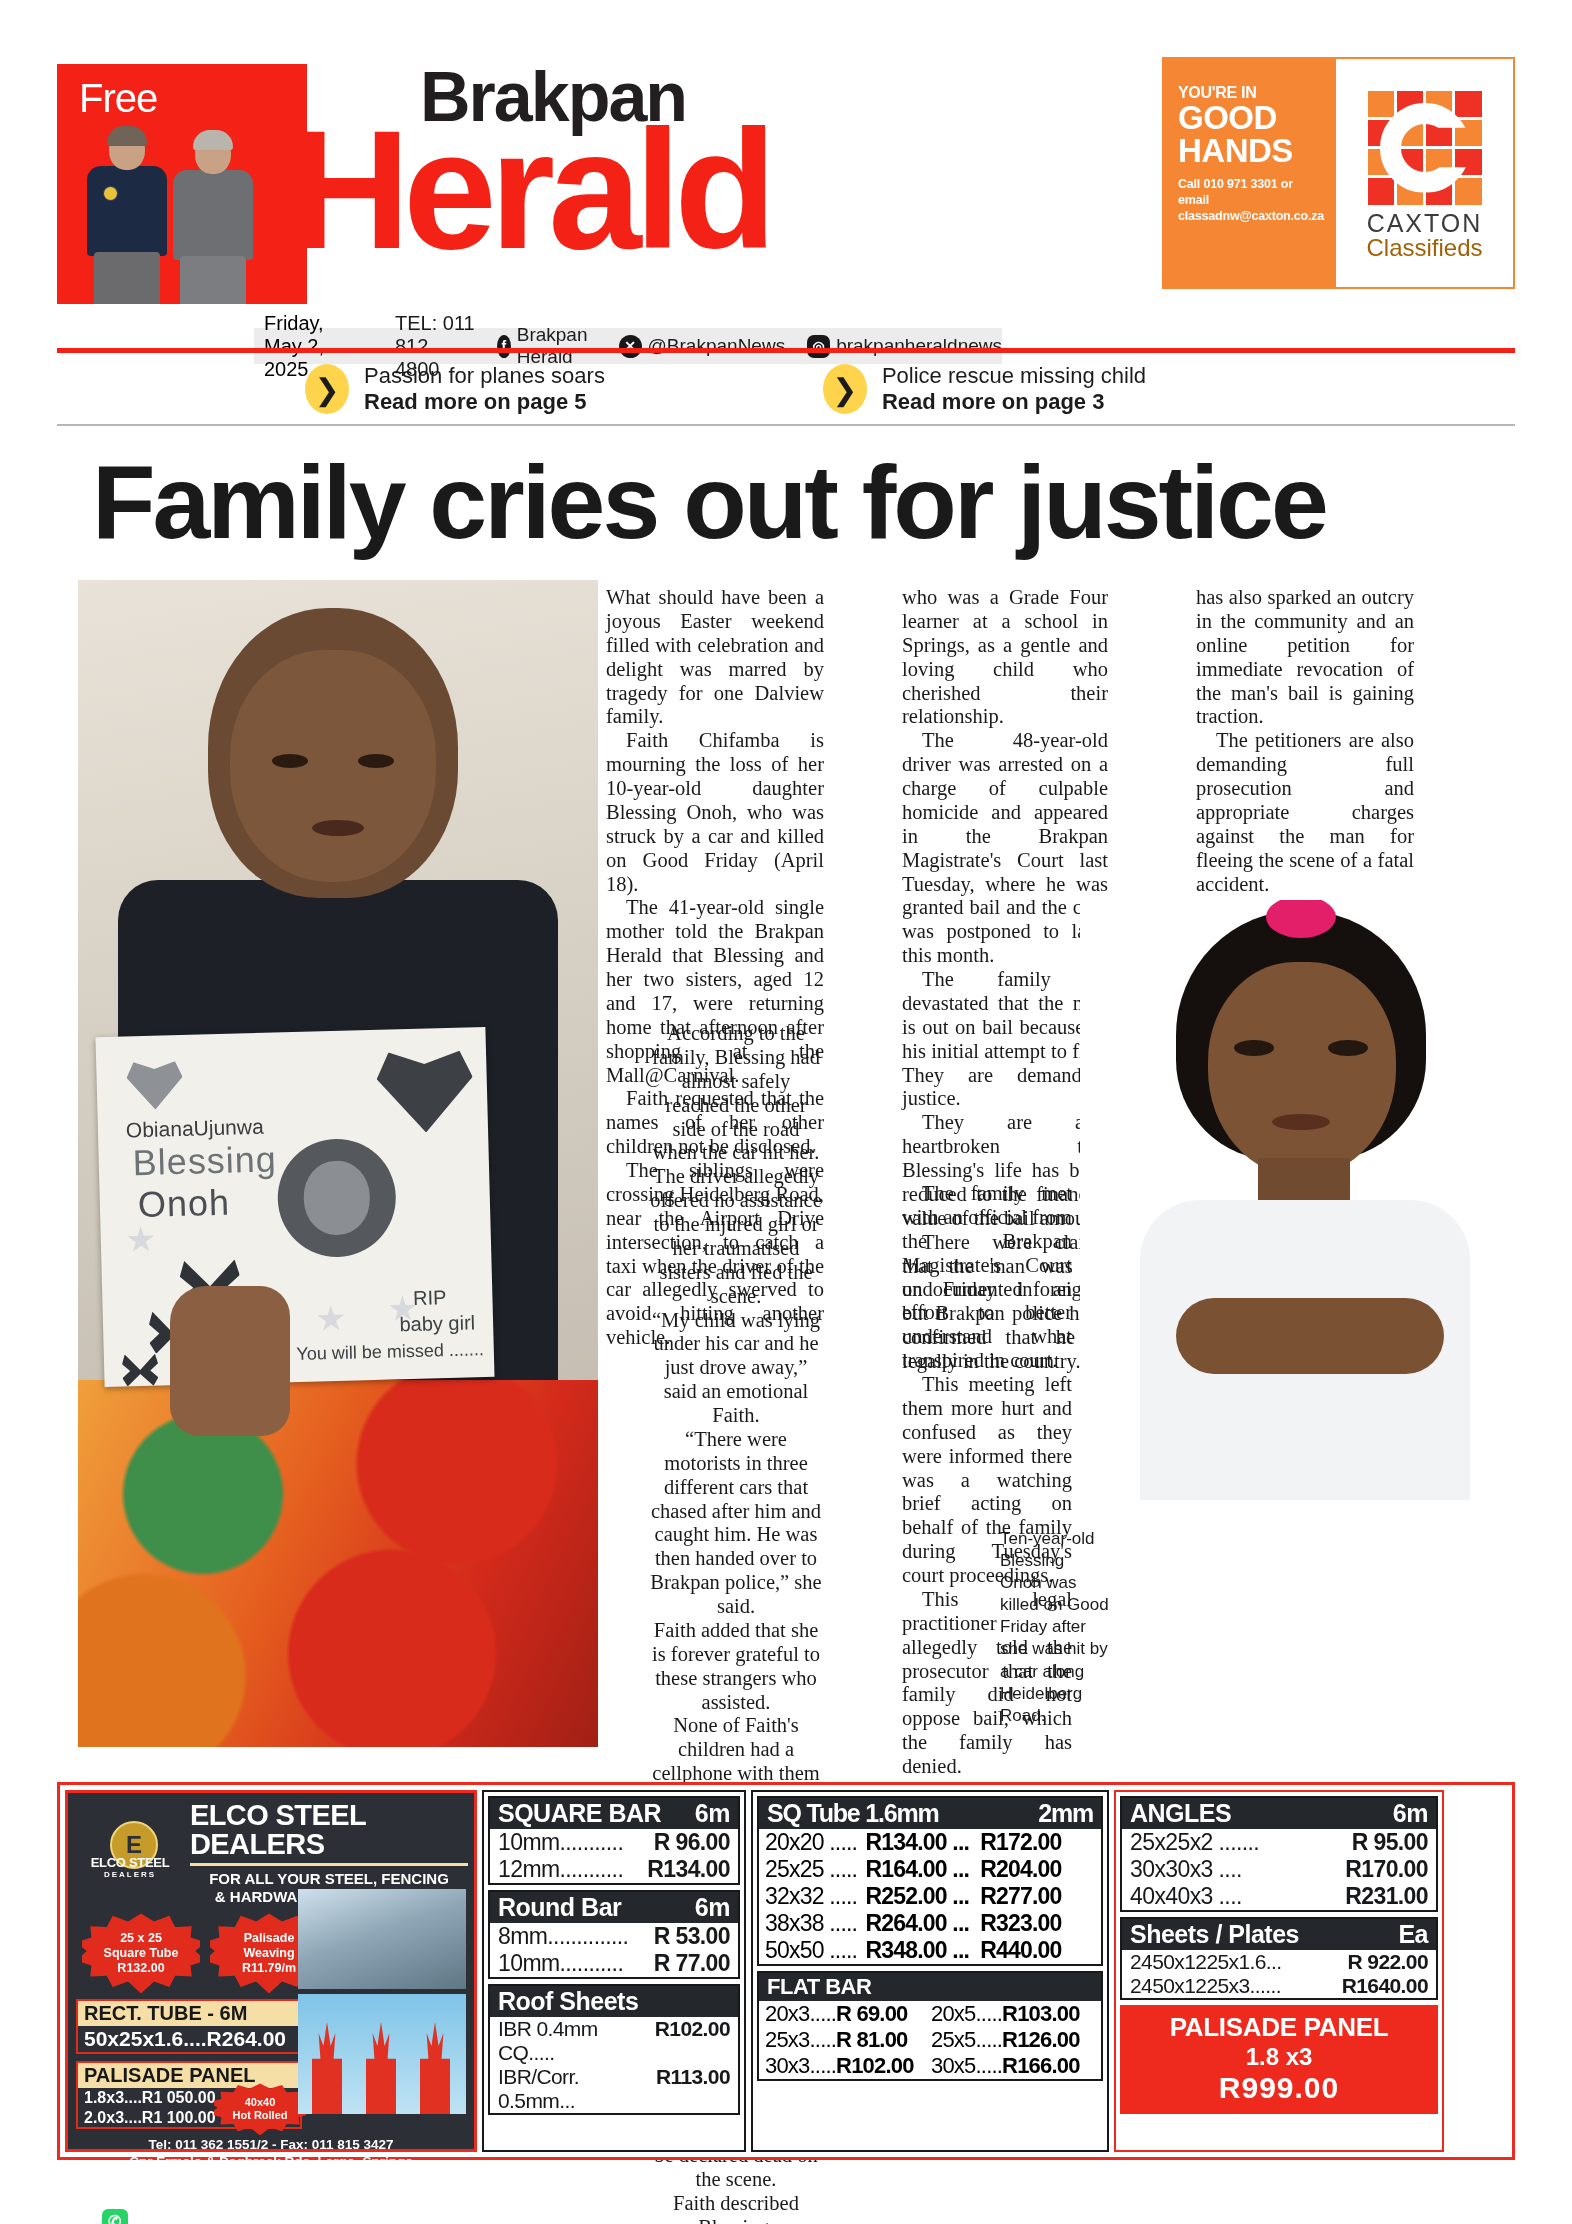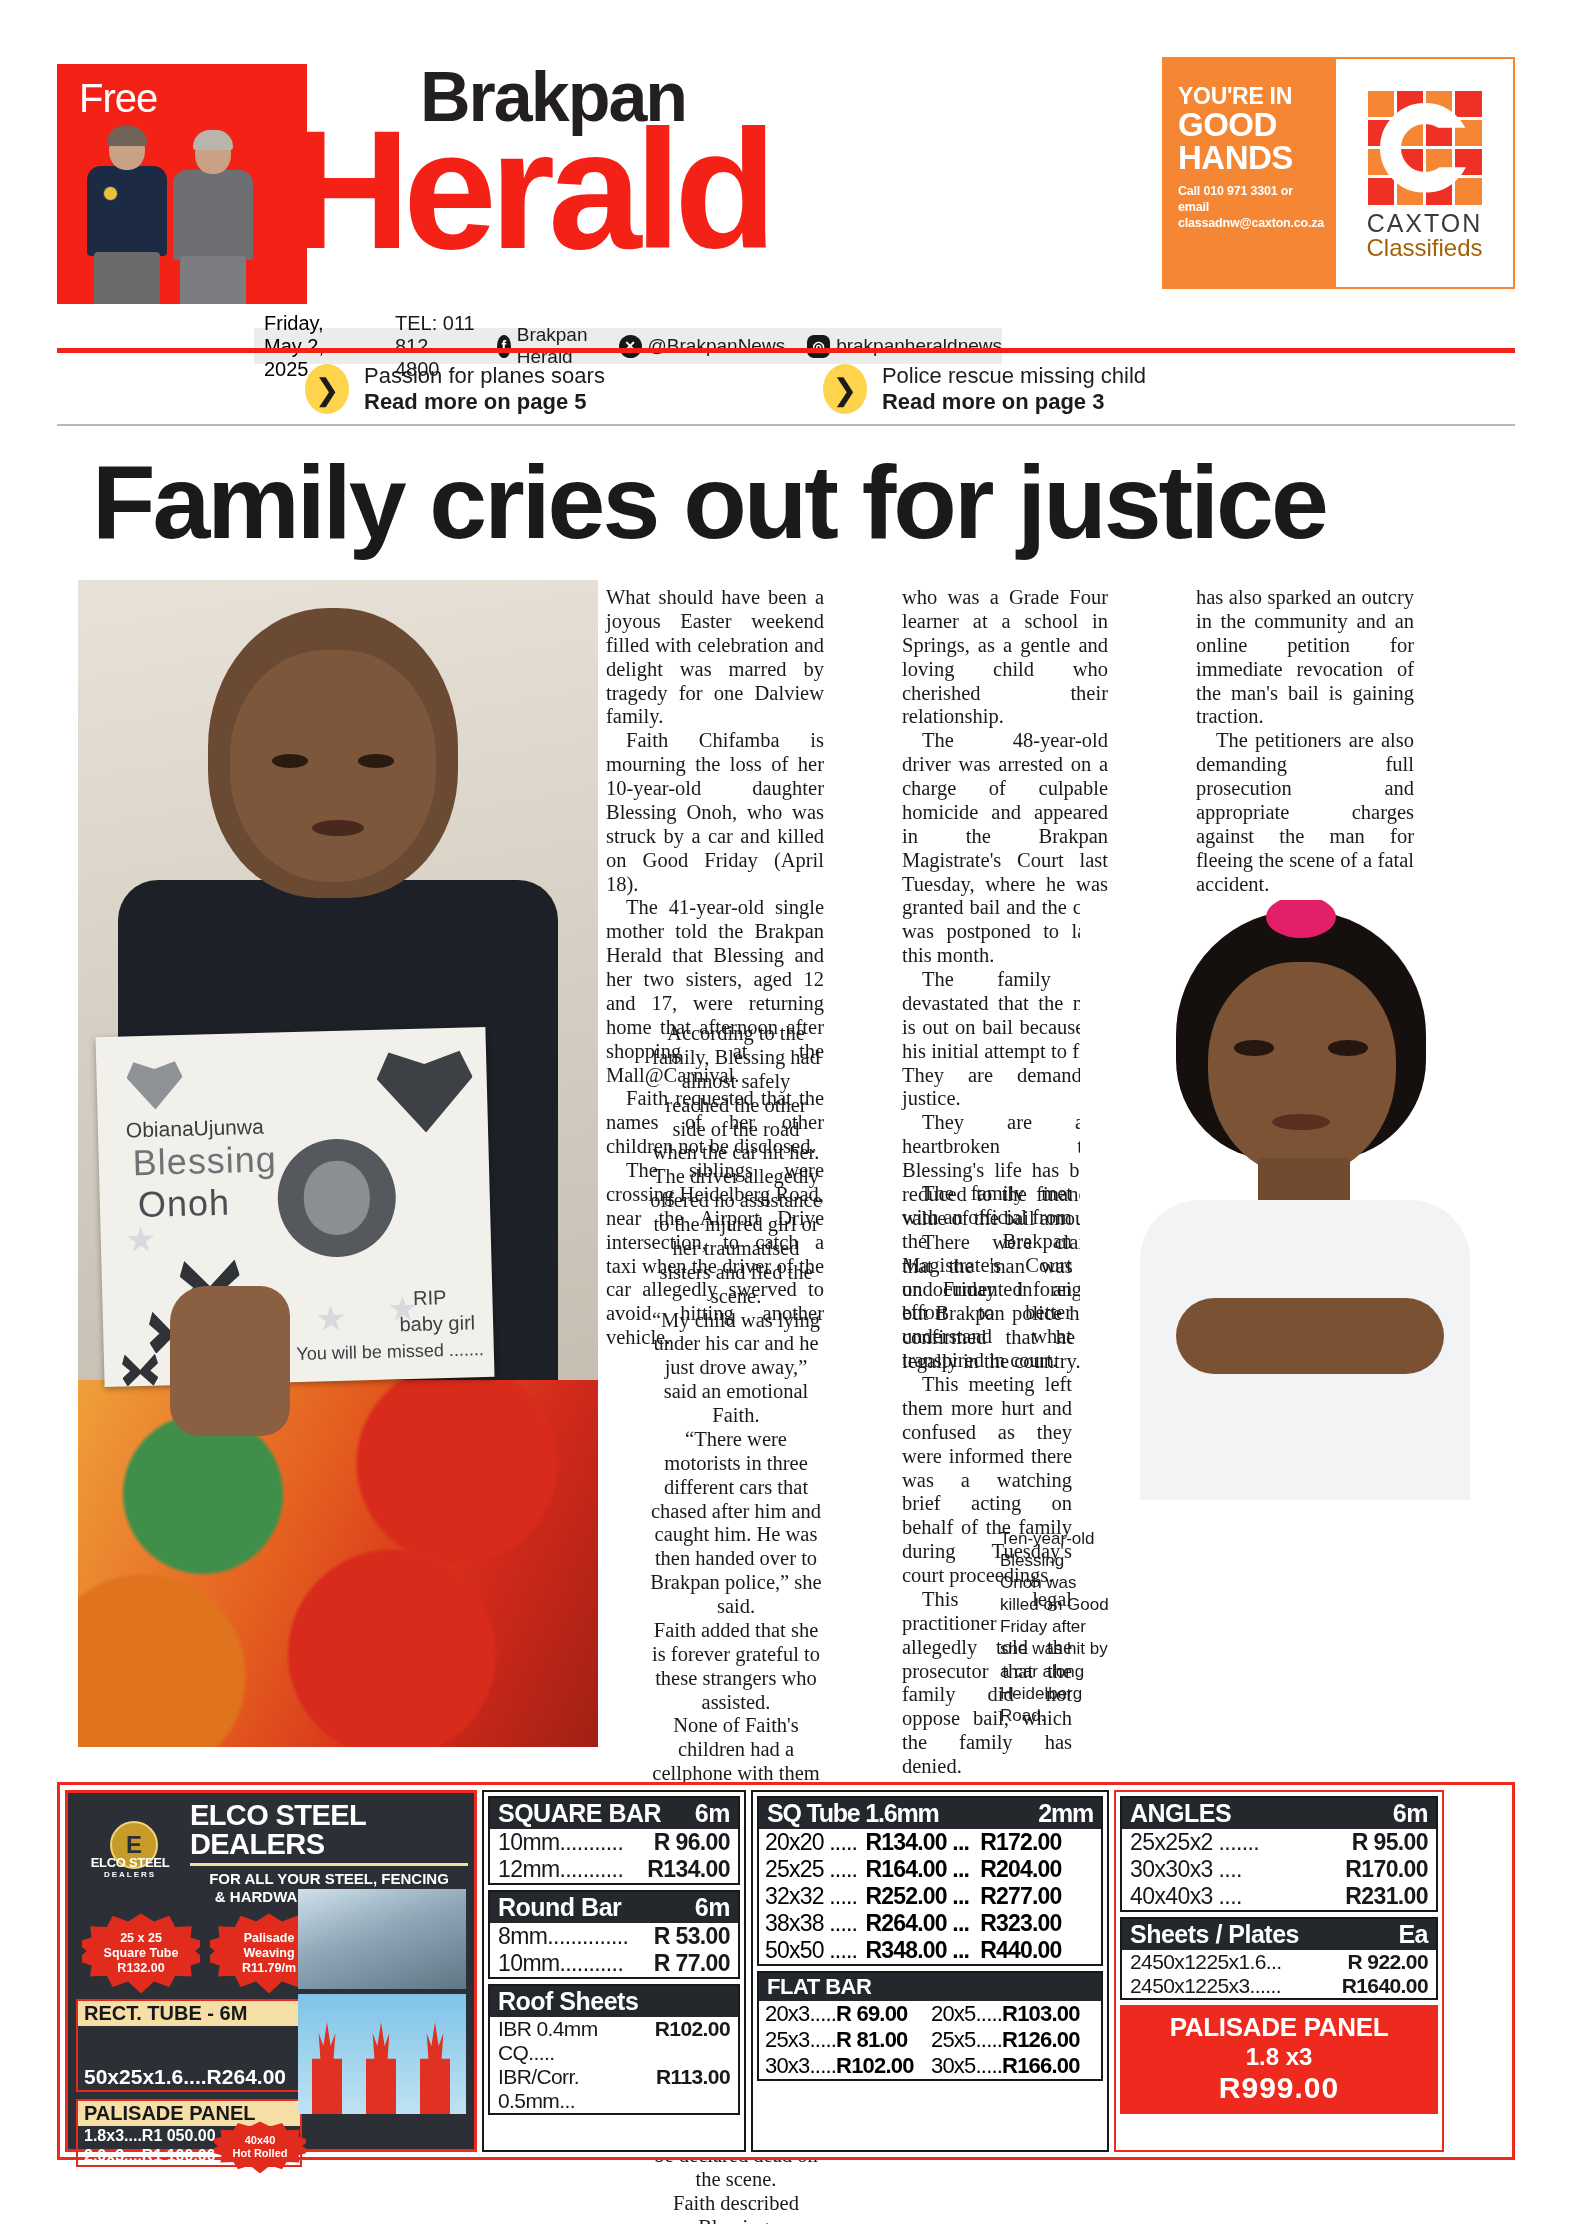--- a/index.html
+++ b/index.html
@@ -58,21 +58,21 @@
   .soc{display:flex;align-items:center;gap:6px;font-size:19px;color:#1c1c1c;}
   .soc .ic{width:23px;height:23px;border-radius:50%;background:#17181a;display:inline-flex;align-items:center;justify-content:center;color:#fff;font-size:14px;font-weight:700;}
   .soc .ic.ig{border-radius:7px;background:#17181a;}
 
   
   .caxton{
     position:absolute;left:1162px;top:57px;width:353px;height:232px;
     border:2px solid #f58634;box-sizing:border-box;display:flex;background:#fff;
   }
   .cax-left{width:172px;background:#f58634;color:#fff;padding:26px 10px 0 14px;box-sizing:border-box;}
-  .cax-l1{font-size:23px;font-weight:700;line-height:1.02;letter-spacing:-0.3px;}
+  .cax-l1{font-size:16px;font-weight:700;line-height:1.02;letter-spacing:-0.3px;}
   .cax-l2{font-size:33px;font-weight:700;line-height:1.0;letter-spacing:-0.5px;}
   .cax-small{font-size:12.5px;font-weight:700;line-height:1.25;margin-top:10px;letter-spacing:-0.2px;}
   .cax-right{flex:1;display:flex;flex-direction:column;align-items:center;justify-content:center;padding-top:6px;}
   .cax-grid{width:114px;height:114px;display:grid;grid-template-columns:repeat(4,1fr);grid-template-rows:repeat(4,1fr);gap:3px;position:relative;}
   .cax-grid i{display:block;}
   .cax-c{position:absolute;left:12px;top:12px;width:90px;height:90px;}
   .cax-c:before{content:"";position:absolute;inset:0;border-radius:50%;border:21px solid #fff;clip-path:polygon(0 0,100% 0,100% 28%,46% 28%,46% 72%,100% 72%,100% 100%,0 100%);}
   .cax-name{font-size:25px;color:#3b3b3d;letter-spacing:2px;margin-top:4px;font-weight:400;}
   .cax-sub{font-size:24px;color:#a16207;letter-spacing:0px;margin-top:-4px;}
 
@@ -165,21 +165,21 @@
   .elco-logotext{position:absolute;left:6px;top:34px;width:100px;text-align:center;font-size:13px;font-weight:700;letter-spacing:-.3px;}
   .elco-logotext small{display:block;font-size:8px;letter-spacing:2px;}
   .elco-t1{font-size:29px;font-weight:700;letter-spacing:-0.6px;line-height:1;}
   .elco-rule{height:3px;background:#f5dfa0;margin:4px 0 4px 0;}
   .elco-t2{font-size:15px;font-weight:700;line-height:1.18;text-align:center;}
   .burst{width:118px;height:80px;background:#e12b1d;display:flex;flex-direction:column;align-items:center;justify-content:center;
     clip-path:polygon(50% 0,61% 10%,74% 3%,79% 17%,93% 16%,92% 30%,105% 36%,96% 47%,105% 59%,92% 65%,93% 79%,79% 78%,74% 92%,61% 85%,50% 100%,39% 85%,26% 92%,21% 78%,7% 79%,8% 65%,-5% 59%,4% 47%,-5% 36%,8% 30%,7% 16%,21% 17%,26% 3%,39% 10%);
     font-size:12.5px;font-weight:700;line-height:1.22;text-align:center;}
   .ad-l-box{border:2px solid #e12b1d;margin:0 8px 7px 8px;}
   .ad-l-box .bh{background:#f6dfa6;color:#17181a;font-weight:700;font-size:20px;padding:1px 6px;}
-  .ad-l-box .bl{font-size:21px;font-weight:700;padding:1px 6px;margin-top:38px;}
+  .ad-l-box .bl{font-size:21px;font-weight:700;padding:1px 6px;}
   .ad-l-box .bl2{font-size:16px;font-weight:700;padding:0 6px;line-height:1.2;}
   .elco-contact{text-align:center;font-size:13.5px;font-weight:700;line-height:1.3;margin-top:4px;}
   .elco-foot{text-align:center;font-size:12px;font-weight:700;line-height:1.35;margin-top:4px;}
   .wa{width:26px;height:26px;border-radius:6px;background:#25d366;display:inline-flex;align-items:center;justify-content:center;color:#fff;font-size:16px;vertical-align:middle;margin-right:4px;}
   .elco-imgs{position:absolute;right:8px;top:96px;width:168px;}
   .elco-img1{height:100px;background:linear-gradient(160deg,#cfe0ec,#8ea6b6 45%,#5f7685);margin-bottom:5px;}
   .elco-img2{height:120px;background:linear-gradient(180deg,#7fc4e8,#bfe2f3);position:relative;overflow:hidden;}
   .spike{position:absolute;bottom:0;width:30px;height:92px;background:#e03123;clip-path:polygon(50% 0,62% 26%,78% 12%,72% 40%,100% 40%,100% 100%,0 100%,0 40%,28% 40%,22% 12%,38% 26%);}
 
   .ad-col{border:2px solid #17181a;box-sizing:border-box;display:flex;flex-direction:column;gap:5px;padding:4px;background:#fff;}

